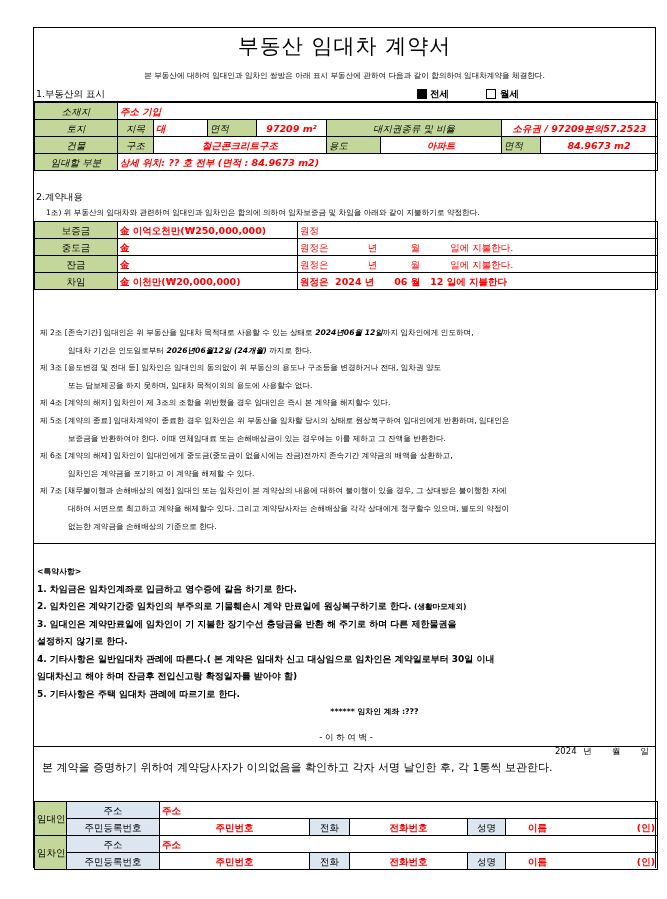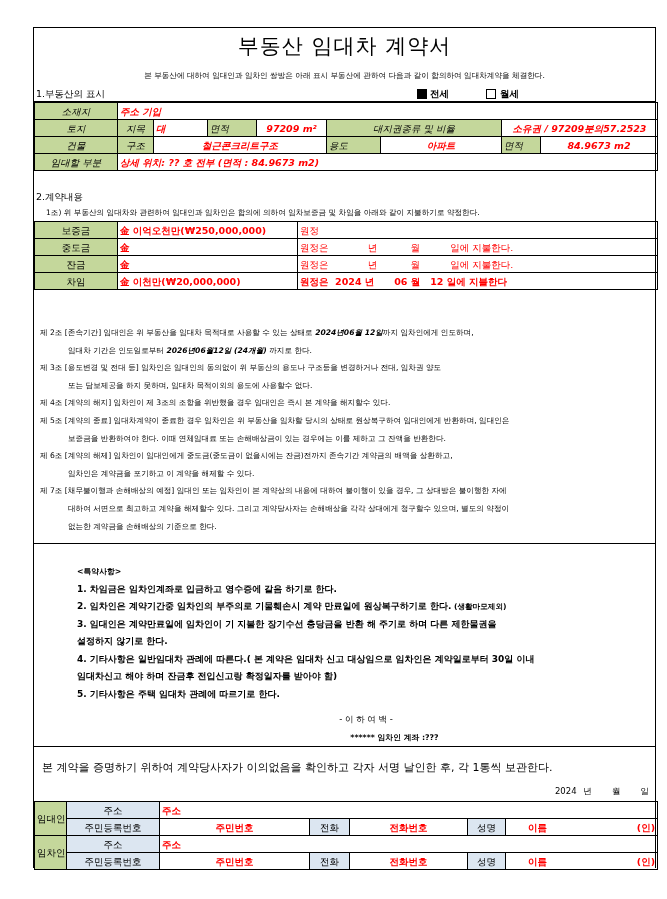--- a/index.html
+++ b/index.html
@@ -30,27 +30,27 @@
   .sec2-note { position: absolute; left: 12px; top: 180px; font-size: 7.6px; }
 
   .articles { position: absolute; left: 0; top: 296px; width: 100%; font-size: 7.6px; line-height: 17.6px; }
   .articles .ln { padding-left: 6px; white-space: nowrap; }
   .articles .ln.ind { padding-left: 34px; }
   .articles b { font-weight: bold; font-style: italic; }
 
   .hr { position: absolute; left: 0; width: 100%; border-top: 1px solid #000; }
 
   .special { position: absolute; left: 0; top: 535px; width: 100%; font-size: 9px; line-height: 17.5px; font-weight: bold; }
-  .special .ln { padding-left: 3px; white-space: nowrap; margin-left: 40px; }
+  .special .ln { padding-left: 3px; white-space: nowrap; }
   .special .small { font-size: 7.6px; }
   .special .acct { text-align: center; padding-left: 60px; }
   .special .blank { text-align: center; font-weight: normal; margin-top: 8px; }
 
   .closing { position: absolute; left: 8px; top: 732px; font-size: 11px; }
-  .date { position: absolute; right: 6px; top: 758px; font-size: 8.5px; word-spacing: 4px; }
+  .date { position: absolute; right: 6px; top: 718px; font-size: 8.5px; word-spacing: 4px; }
 
   table.sign { top: 773px; width: 623px; }
   table.sign td { height: 17px; }
 </style>
 </head>
 <body>
 
 <div class="sheet">
 
   <div class="title">부동산 임대차 계약서</div>
@@ -160,22 +160,22 @@
 
   <div class="special">
     <div class="ln" style="font-size:7.8px">&lt;특약사항&gt;</div>
     <div class="ln">1. 차임금은 임차인계좌로 입금하고 영수증에 갈음 하기로 한다.</div>
     <div class="ln"><span>2. 임차인은 계약기간중 임차인의 부주의로 기물훼손시 계약 만료일에 원상복구하기로 한다.</span><span class="small"> (생활마모제외)</span></div>
     <div class="ln">3. 임대인은 계약만료일에 임차인이 기 지불한 장기수선 충당금을 반환 해 주기로 하며 다른 제한물권을</div>
     <div class="ln">설정하지 않기로 한다.</div>
     <div class="ln">4. 기타사항은 일반임대차 관례에 따른다.( 본 계약은 임대차 신고 대상임으로 임차인은 계약일로부터 30일 이내</div>
     <div class="ln">임대차신고 해야 하며 잔금후 전입신고랑 확정일자를 받아야 함)</div>
     <div class="ln">5. 기타사항은 주택 임대차 관례에 따르기로 한다.</div>
+    <div class="ln acct" style="font-size:7.8px">****** 임차인 계좌 :???</div>
     <div class="ln blank" style="font-size:8.5px">- 이 하 여 백 -</div>
-    <div class="ln acct" style="font-size:7.8px">****** 임차인 계좌 :???</div>
   </div>
 
   <div class="hr" style="top:718px;"></div>
 
   <div class="closing">본 계약을 증명하기 위하여 계약당사자가 이의없음을 확인하고 각자 서명 날인한 후, 각 1통씩 보관한다.</div>
   <div class="date" style="white-space:pre">2024 년   월   일</div>
 
   <table class="grid sign">
     <colgroup>
       <col style="width:32px">

